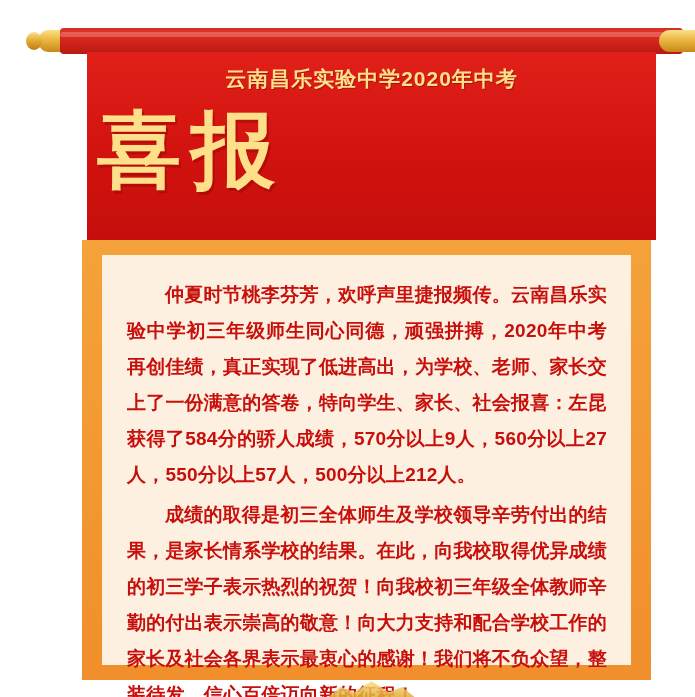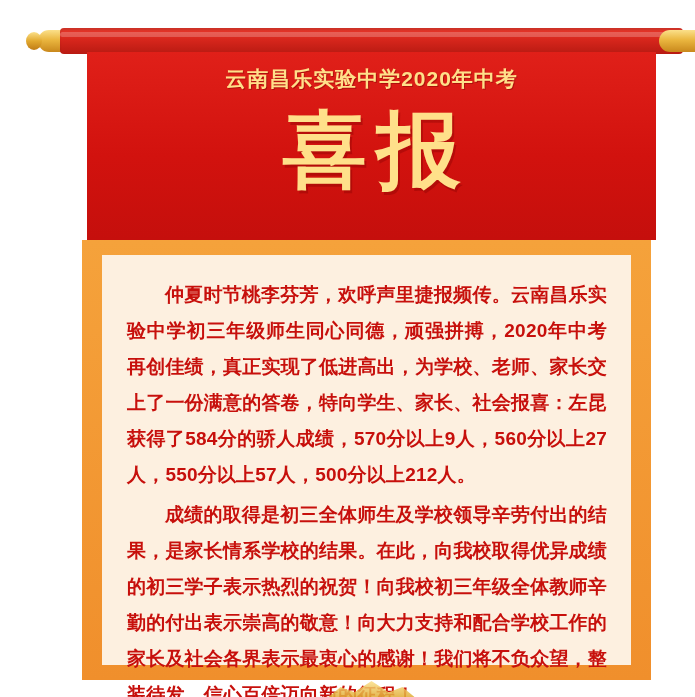--- a/index.html
+++ b/index.html
@@ -88,21 +88,20 @@
     font-size: 21px;
     font-weight: bold;
     letter-spacing: 1px;
     text-shadow: 1px 1px 0 rgba(120,0,0,0.45);
   }
   .banner-headline {
     position: absolute;
     top: 48px;
     left: 0;
     width: 569px;
-    text-align: center;
     color: #ffe08a;
     font-size: 84px;
     line-height: 100px;
     font-weight: bold;
     letter-spacing: 10px;
     text-indent: 10px;
     text-shadow: 2px 3px 0 rgba(130,0,0,0.35);
   }
 
   

